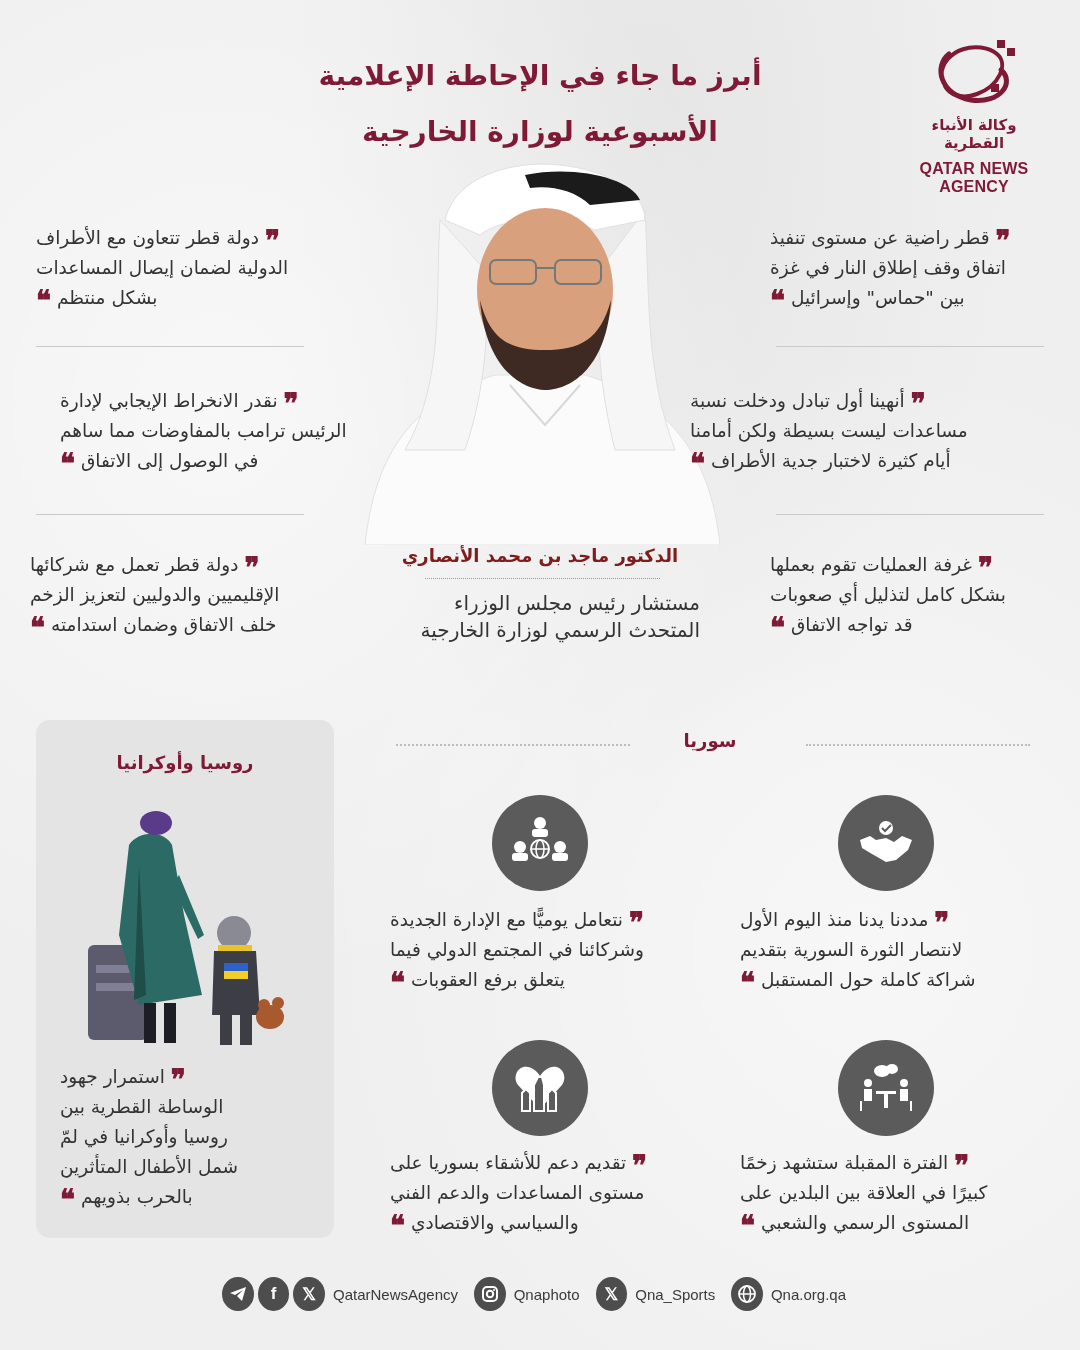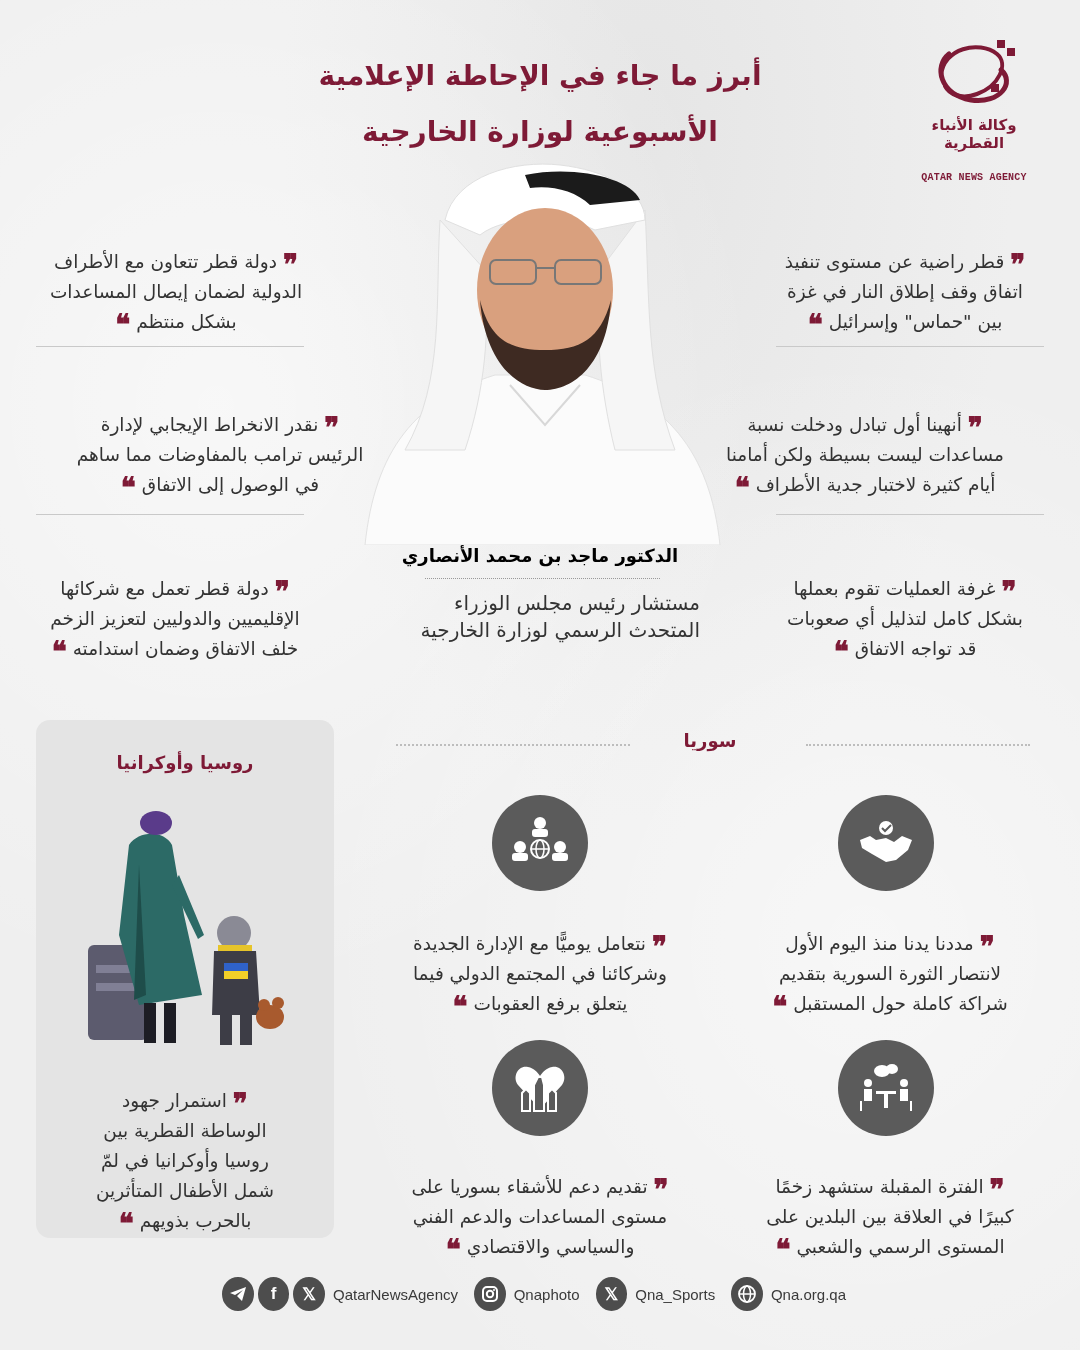--- a/index.html
+++ b/index.html
@@ -24,50 +24,49 @@
     color: #7e1a36;
     font-weight: bold;
     font-size: 28px;
     line-height: 56px;
   }
 
   
   .logo { right: 36px; top: 36px; width: 140px; text-align: center; }
   .logo svg { display: block; margin: 0 auto; }
   .logo-ar { color: #7e1a36; font-weight: bold; font-size: 15px; margin-top: 4px; }
-  .logo-en { color: #7e1a36; font-weight: bold; font-size: 10px; font-family: Liberation Mono, monospace; letter-spacing: 0.2px; margin-top: 20px; direction: ltr; }
+  .logo-en { color: #7e1a36; font-weight: bold; font-size: 16px; font-family: Liberation Sans, sans-serif; letter-spacing: 0.2px; margin-top: 8px; direction: ltr; }
 
   
   .quote {
-    text-align: center;
+    text-align: left;
     font-size: 18.5px;
     line-height: 30px;
     color: #333;
-    margin-top: 24px;
   }
   .quote .qm {
     color: #7e1a36;
     font-weight: bold;
     font-size: 28px;
     line-height: 10px;
     font-family: "DejaVu Serif", serif;
     vertical-align: -6px;
     display: inline-block;
   }
   .quote .line { display: block; }
 
   .divider { height: 0; border-top: 1px solid #c9c9c9; }
   .dotted { height: 0; border-top: 2px dotted #bdbdbd; }
 
   
   .portrait { left: 345px; top: 150px; width: 390px; height: 395px; overflow: hidden; }
 
   .speaker-name {
     left: 390px; top: 545px; width: 300px;
-    text-align: center; color: #000000; font-weight: bold; font-size: 18px;
+    text-align: center; color: #7f1d1d; font-weight: bold; font-size: 18px;
   }
   .speaker-sep { left: 425px; top: 578px; width: 235px; border-top: 1px dotted #999; }
   .speaker-role {
     left: 380px; top: 590px; width: 320px;
     color: #333; font-size: 20px; line-height: 27px;
   }
 
   
   .syria-title { left: 650px; top: 730px; width: 120px; text-align: center; color: #7e1a36; font-weight: bold; font-size: 18px; }
 

